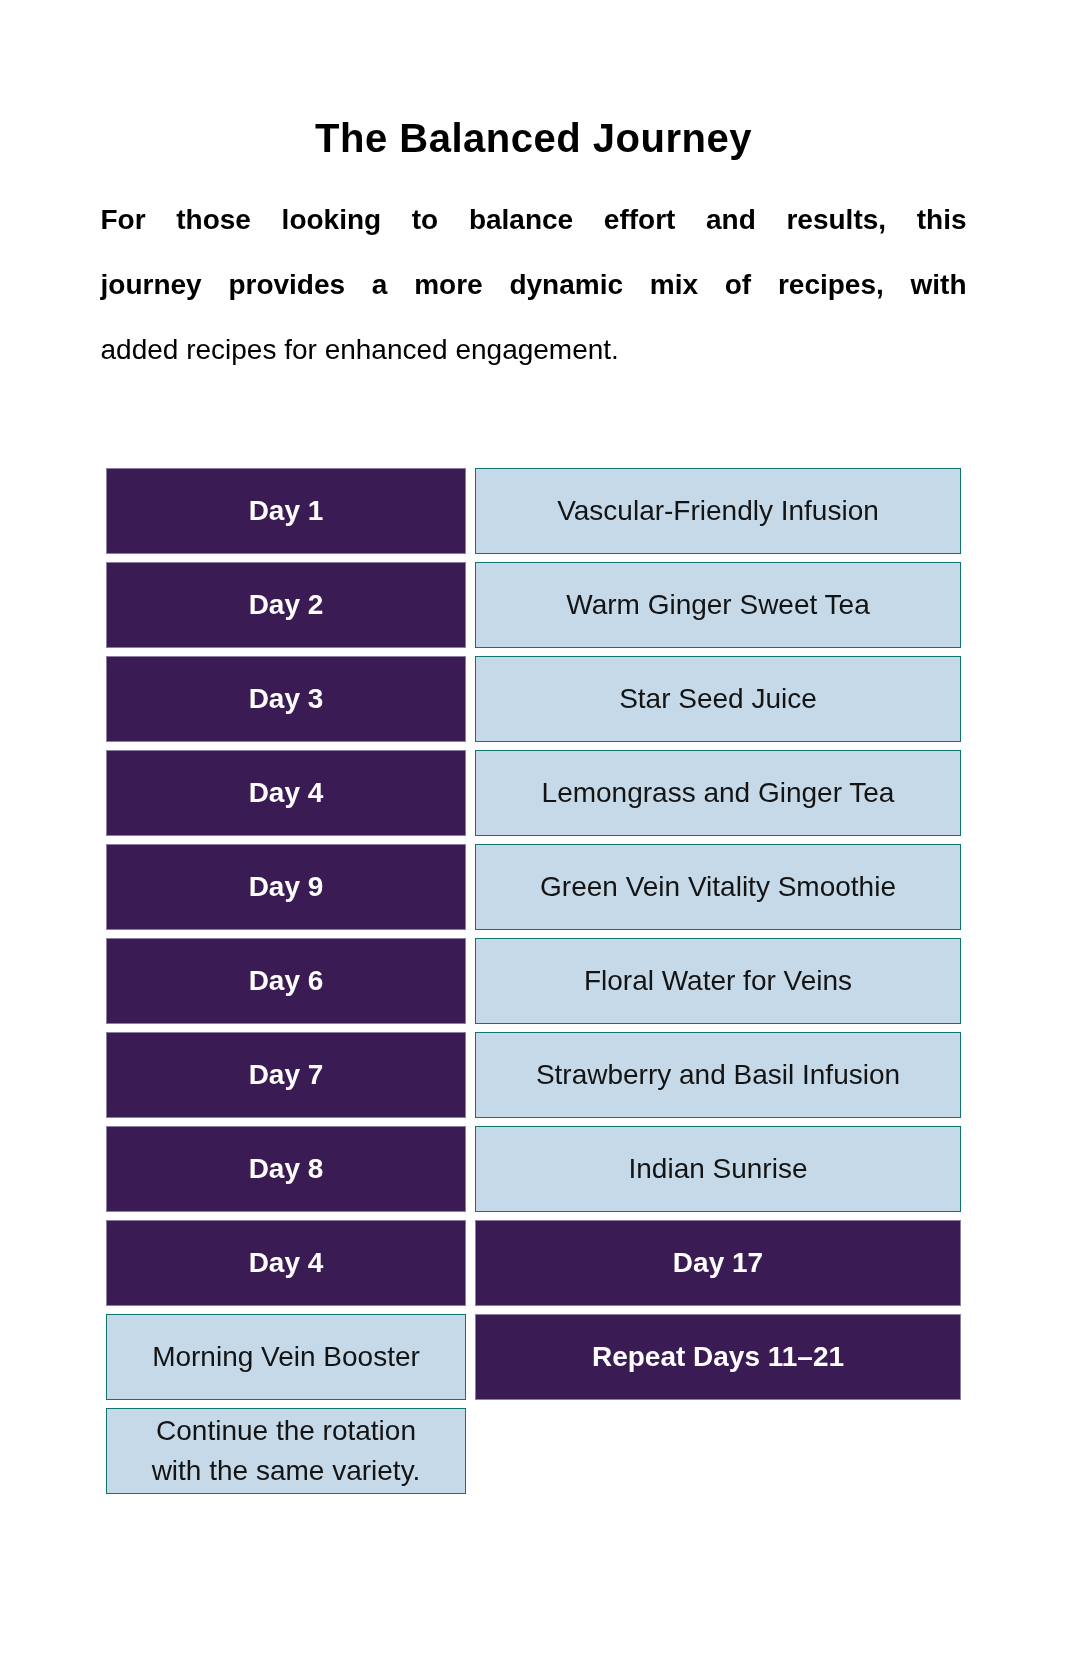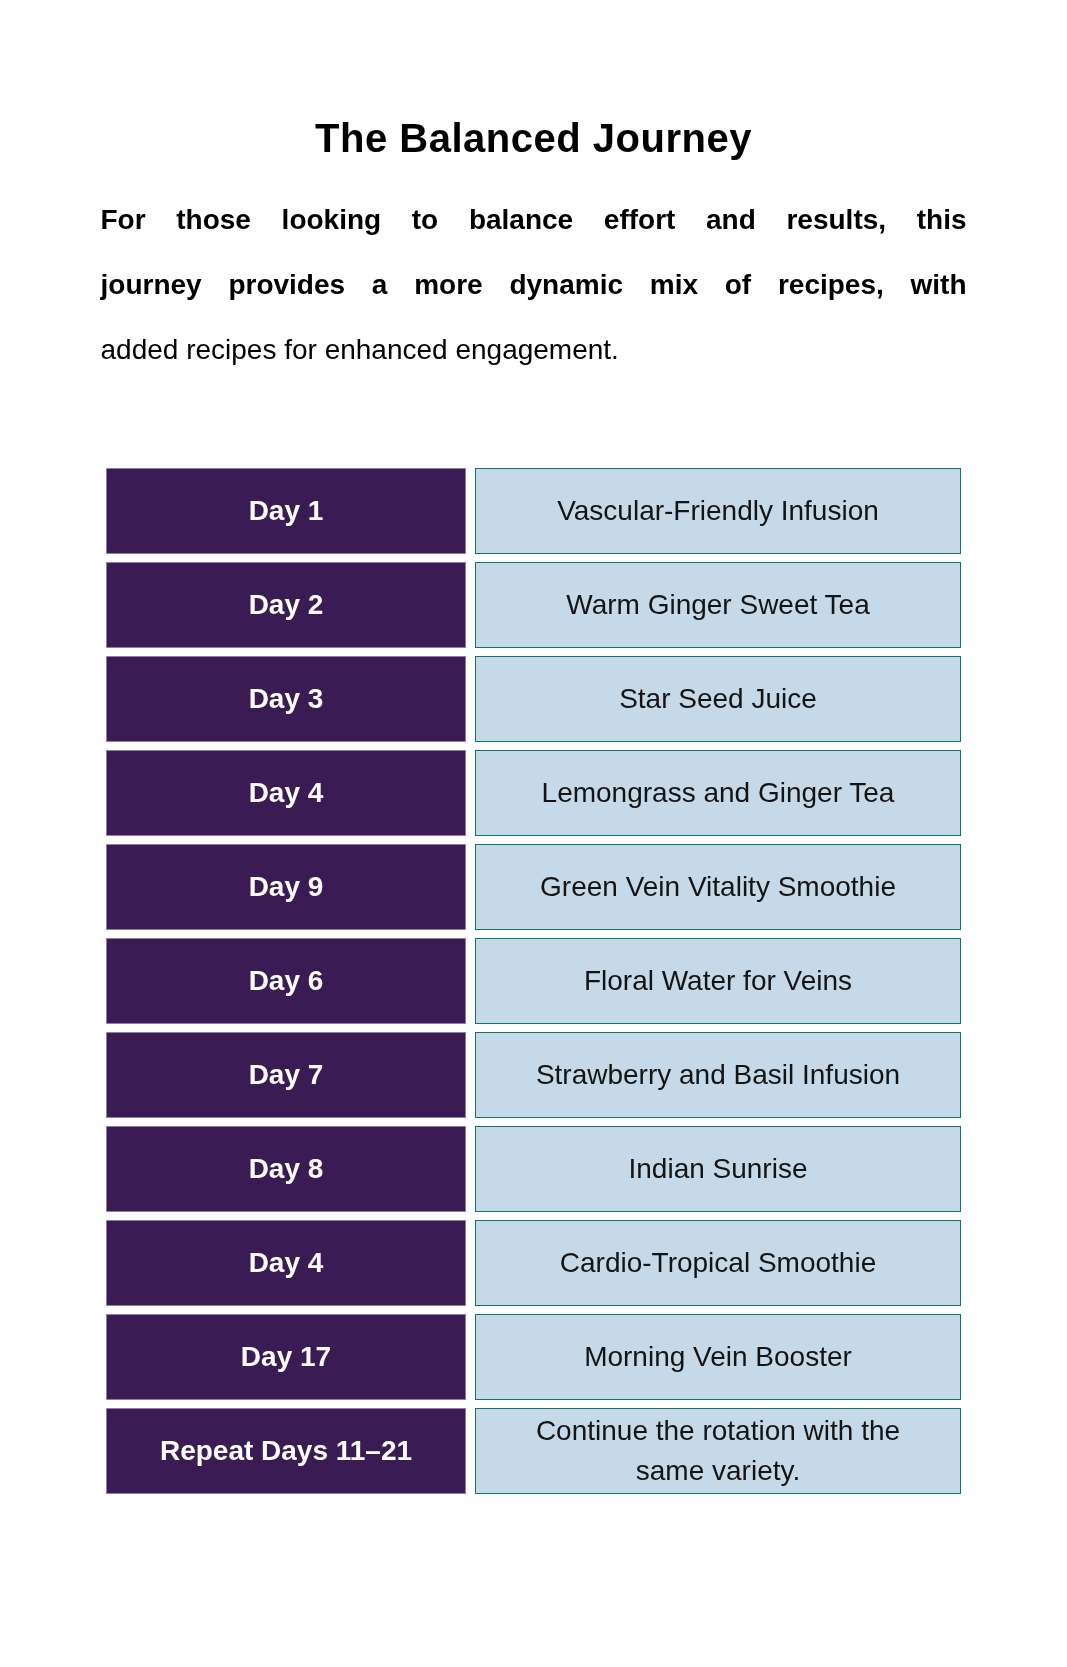--- a/index.html
+++ b/index.html
@@ -107,21 +107,20 @@
   <div class="day-cell">Day 6</div>
   <div class="recipe-cell">Floral Water for Veins</div>
 
   <div class="day-cell">Day 7</div>
   <div class="recipe-cell">Strawberry and Basil Infusion</div>
 
   <div class="day-cell">Day 8</div>
   <div class="recipe-cell">Indian Sunrise</div>
 
   <div class="day-cell">Day 4</div>
-  <div class="recipe-cell">Cardio-Tropical Smoothie</div>
 
   <div class="day-cell">Day 17</div>
   <div class="recipe-cell">Morning Vein Booster</div>
 
   <div class="day-cell">Repeat Days 11–21</div>
   <div class="recipe-cell">Continue the rotation with the same variety.</div>
 </div>
 
 </div>
 

